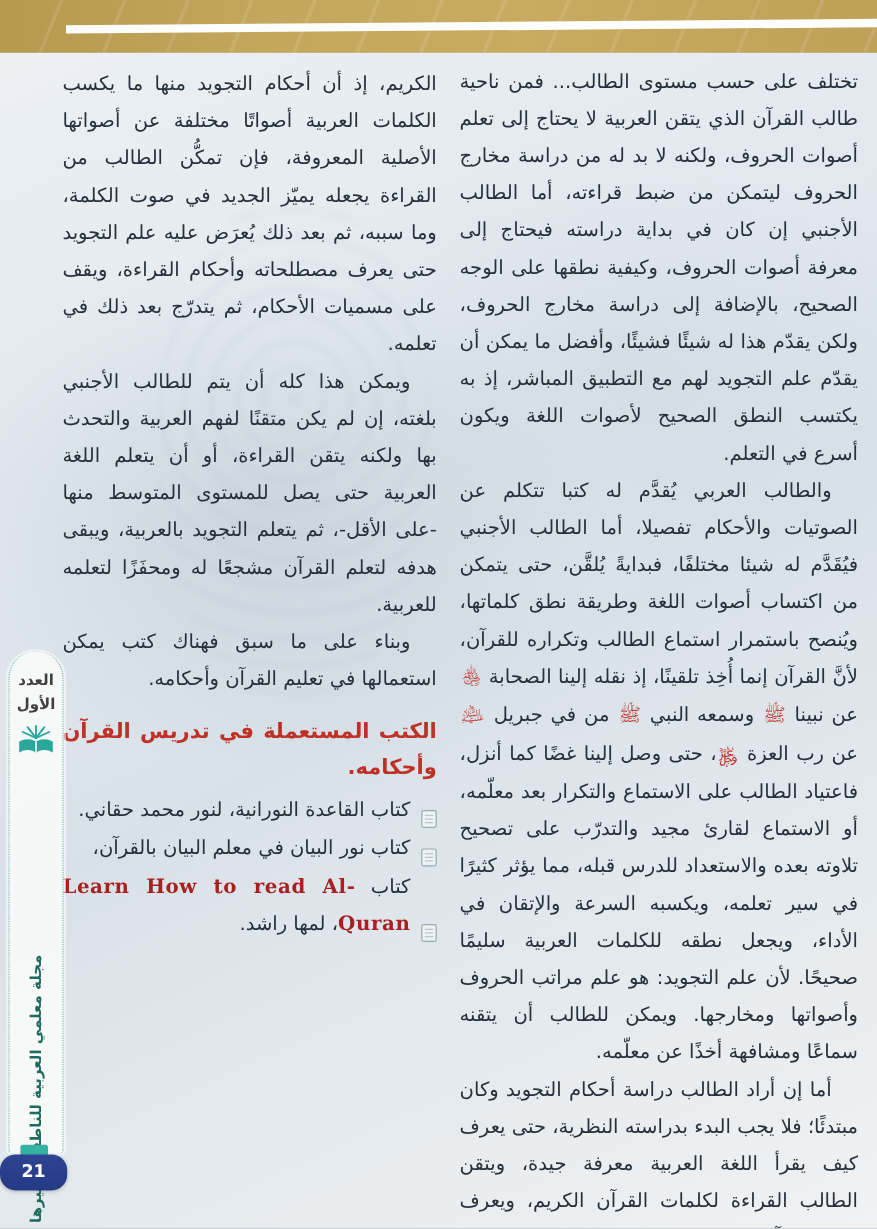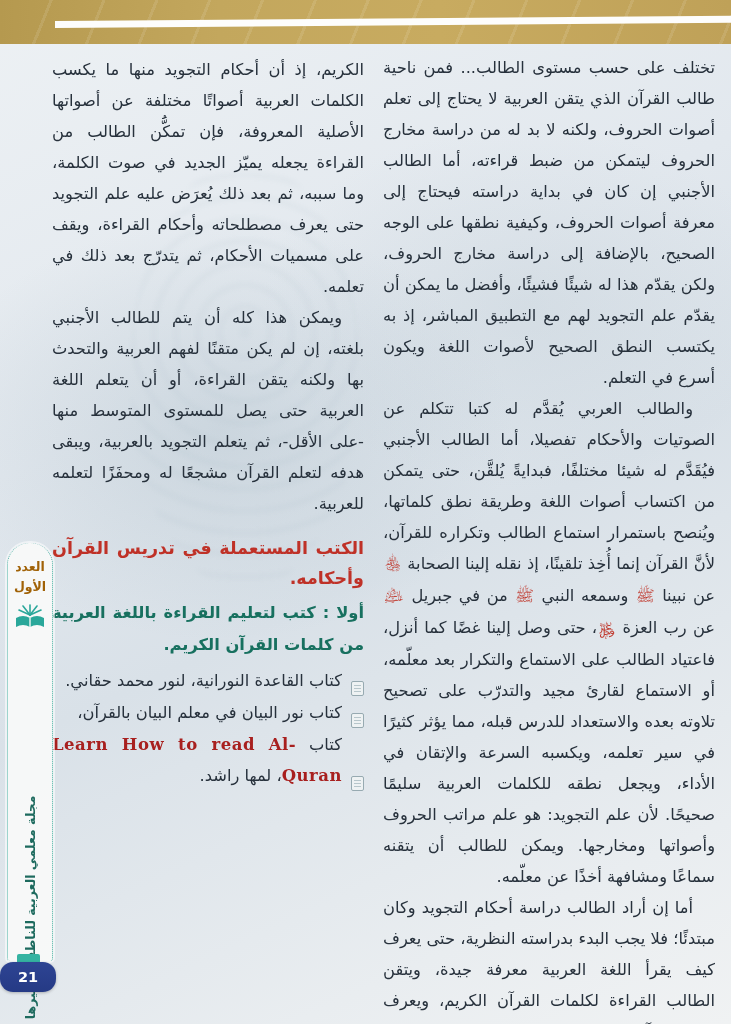--- a/index.html
+++ b/index.html
@@ -88,21 +88,21 @@
     position:absolute;left:7px;top:543px;width:44px;height:418px;
     background:rgba(248,250,249,0.92);
     border-radius:22px 22px 3px 3px;
     border-left:1px dotted #45b0a1;
     border-right:1px dotted #45b0a1;
     box-shadow:0 0 0 2px rgba(255,255,255,0.55);
     display:flex;flex-direction:column;align-items:center;
   }
   .issue-label{
     margin-top:14px;text-align:center;
-    color:#a16207;font-size:12.5px;font-weight:bold;line-height:20px;
+    color:#404040;font-size:12.5px;font-weight:bold;line-height:20px;
   }
   .book-icon{margin-top:6px;}
   .spine-vertical{
     position:absolute;top:245px;left:50%;
     transform:translateX(-50%) rotate(-90deg) translateX(-50%);
     transform-origin:center;
     white-space:nowrap;
     display:flex;gap:22px;align-items:center;
   }
   .journal-title{color:#1d6a5e;font-size:12.5px;font-weight:bold;}
@@ -133,23 +133,23 @@
 
   <div class="col col-right">
     <p>تختلف على حسب مستوى الطالب... فمن ناحية طالب القرآن الذي يتقن العربية لا يحتاج إلى تعلم أصوات الحروف، ولكنه لا بد له من دراسة مخارج الحروف ليتمكن من ضبط قراءته، أما الطالب الأجنبي إن كان في بداية دراسته فيحتاج إلى معرفة أصوات الحروف، وكيفية نطقها على الوجه الصحيح، بالإضافة إلى دراسة مخارج الحروف، ولكن يقدّم هذا له شيئًا فشيئًا، وأفضل ما يمكن أن يقدّم علم التجويد لهم مع التطبيق المباشر، إذ به يكتسب النطق الصحيح لأصوات اللغة ويكون أسرع في التعلم.</p>
     <p class="indent"><span>والطالب العربي يُقدَّم له كتبا تتكلم عن الصوتيات والأحكام تفصيلا، أما الطالب الأجنبي فيُقَدَّم له شيئا مختلفًا، فبدايةً يُلقَّن، حتى يتمكن من اكتساب أصوات اللغة وطريقة نطق كلماتها، ويُنصح باستمرار استماع الطالب وتكراره للقرآن، لأنَّ القرآن إنما أُخِذ تلقينًا، إذ نقله إلينا الصحابة </span><span class="honorific">﵃</span><span> عن نبينا </span><span class="honorific">ﷺ</span><span> وسمعه النبي </span><span class="honorific">ﷺ</span><span> من في جبريل </span><span class="honorific">﵇</span><span> عن رب العزة </span><span class="honorific">﷿</span><span>، حتى وصل إلينا غضًا كما أنزل، فاعتياد الطالب على الاستماع والتكرار بعد معلّمه، أو الاستماع لقارئ مجيد والتدرّب على تصحيح تلاوته بعده والاستعداد للدرس قبله، مما يؤثر كثيرًا في سير تعلمه، ويكسبه السرعة والإتقان في الأداء، ويجعل نطقه للكلمات العربية سليمًا صحيحًا. لأن علم التجويد: هو علم مراتب الحروف وأصواتها ومخارجها. ويمكن للطالب أن يتقنه سماعًا ومشافهة أخذًا عن معلّمه.</span></p>
     <p class="indent">أما إن أراد الطالب دراسة أحكام التجويد وكان مبتدئًا؛ فلا يجب البدء بدراسته النظرية، حتى يعرف كيف يقرأ اللغة العربية معرفة جيدة، ويتقن الطالب القراءة لكلمات القرآن الكريم، ويعرف رسم القرآن</p>
   </div>
 
   <div class="col col-left">
     <p>الكريم، إذ أن أحكام التجويد منها ما يكسب الكلمات العربية أصواتًا مختلفة عن أصواتها الأصلية المعروفة، فإن تمكُّن الطالب من القراءة يجعله يميّز الجديد في صوت الكلمة، وما سببه، ثم بعد ذلك يُعرَض عليه علم التجويد حتى يعرف مصطلحاته وأحكام القراءة، ويقف على مسميات الأحكام، ثم يتدرّج بعد ذلك في تعلمه.</p>
     <p class="indent">ويمكن هذا كله أن يتم للطالب الأجنبي بلغته، إن لم يكن متقنًا لفهم العربية والتحدث بها ولكنه يتقن القراءة، أو أن يتعلم اللغة العربية حتى يصل للمستوى المتوسط منها -على الأقل-، ثم يتعلم التجويد بالعربية، ويبقى هدفه لتعلم القرآن مشجعًا له ومحفَزًا لتعلمه للعربية.</p>
+    <p class="indent">وبناء على ما سبق فهناك كتب يمكن استعمالها في تعليم القرآن وأحكامه.</p>
 
     <h3 class="heading-red">الكتب المستعملة في تدريس القرآن وأحكامه.</h3>
-    <h4 class="heading-green">أولا : كتب لتعليم القراءة باللغة العربية من كلمات القرآن الكريم.</h4>
 
     <ul class="book-list">
       <li>
         <span class="bullet-square"></span>
         <span class="li-text"><span>كتاب القاعدة النورانية، لنور محمد حقاني.</span></span>
       </li>
       <li>
         <span class="bullet-square"></span>
         <span class="li-text"><span>كتاب نور البيان في معلم البيان بالقرآن،</span></span>
       </li>

